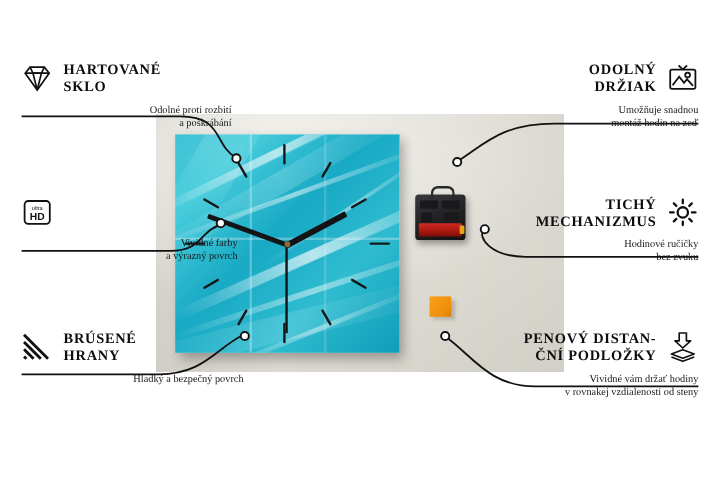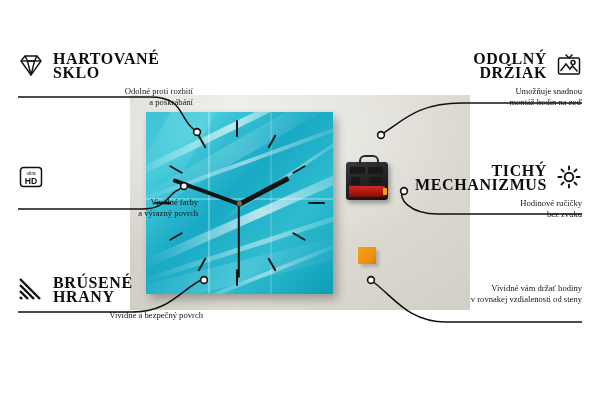--- a/index.html
+++ b/index.html
@@ -58,21 +58,21 @@
   
   svg.lines{position:absolute;left:0;top:0;width:600px;height:400px;}
 
   
   .feat{position:absolute;}
   .feat .row{display:flex;align-items:flex-start;gap:9px;}
   .feat.left .row{justify-content:flex-start;}
   .feat.right .row{justify-content:flex-end;}
   .ttl{
     font-family:"Liberation Serif",serif;
-    font-weight:bold;font-size:16px;line-height:13.5px;
+    font-weight:bold;font-size:12px;line-height:13.5px;
     letter-spacing:.6px;color:#0d0d0d;text-transform:uppercase;
     white-space:pre-line;
   }
   .feat.right .ttl{text-align:right;}
   .ico{flex:0 0 auto;width:26px;height:26px;position:relative;}
   .desc{
     font-family:"Liberation Serif",serif;
     font-size:8.6px;line-height:11px;color:#151515;white-space:pre-line;
     margin-top:7px;
     text-align:right;
@@ -202,21 +202,21 @@
             <path d="M2,3 L22,23"></path>
               <path d="M2,9 L16,23"></path>
             <path d="M2,15 L10,23"></path>
               <path d="M2,21 L4,23"></path>
           </g>
         </svg>
       </span>
       <span class="ttl">BRÚSENÉ
 HRANY</span>
     </div>
-    <div class="desc">Vividné a bezpečný povrch</div>
+    <div class="desc">Hladký a bezpečný povrch</div>
   </div>
 
   <div class="feat right" style="left:402px;top:164px;width:180px;">
     <div class="row">
       <span class="ttl">TICHÝ
 MECHANIZMUS</span>
       <span class="ico">
         <svg viewBox="0 0 26 26" width="26" height="26">
           <g fill="none" stroke="#111" stroke-width="1.9" stroke-linecap="round">
             <circle cx="13" cy="13" r="4.3"></circle>
@@ -245,17 +245,30 @@
             <circle cx="17" cy="10.5" r="2"></circle>
           </g>
         </svg>
       </span>
     </div>
     <div class="desc">Umožňuje snadnou
 montáž hodin na zeď</div>
   </div>
 
   <div class="feat right" style="left:392px;top:276px;width:190px;">
+    <div class="row">
+      <span class="ttl">PENOVÝ DISTAN-
+ČNÍ PODLOŽKY</span>
+      <span class="ico">
+        <svg viewBox="0 0 26 26" width="26" height="26">
+          <g fill="none" stroke="#111" stroke-width="1.4" stroke-linejoin="round">
+            <path d="M10,1.5 L16,1.5 L16,8 L19.5,8 L13,14 L6.5,8 L10,8 Z"></path>
+            <path d="M13,15.5 L22.5,19 L13,22.5 L3.5,19 Z"></path>
+            <path d="M3.5,21.5 L13,25 L22.5,21.5"></path>
+          </g>
+        </svg>
+      </span>
+    </div>
     <div class="desc">Vividné vám držať hodiny
 v rovnakej vzdialenosti od steny</div>
   </div>
 
 </div>
 
 </body></html>

